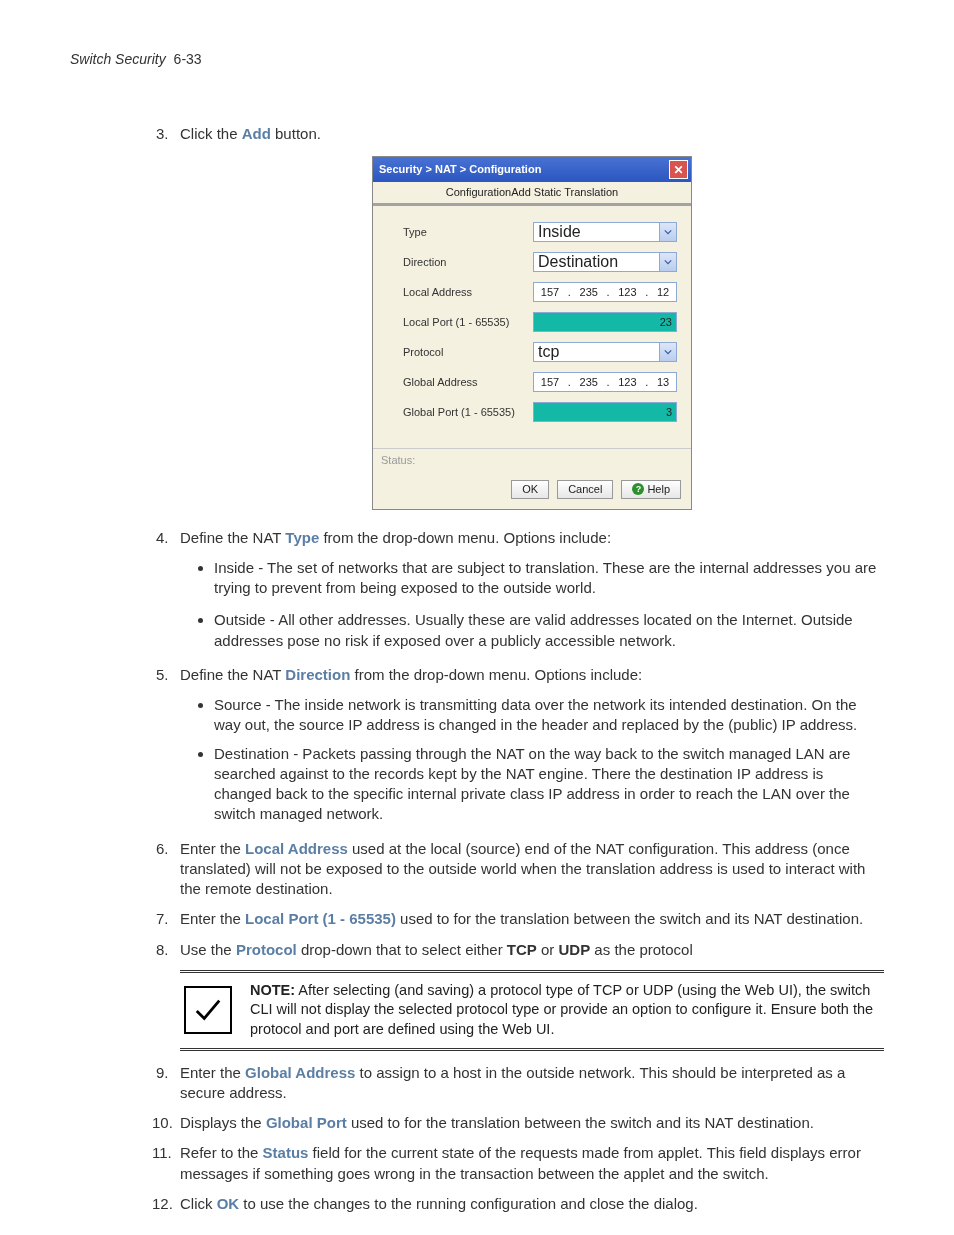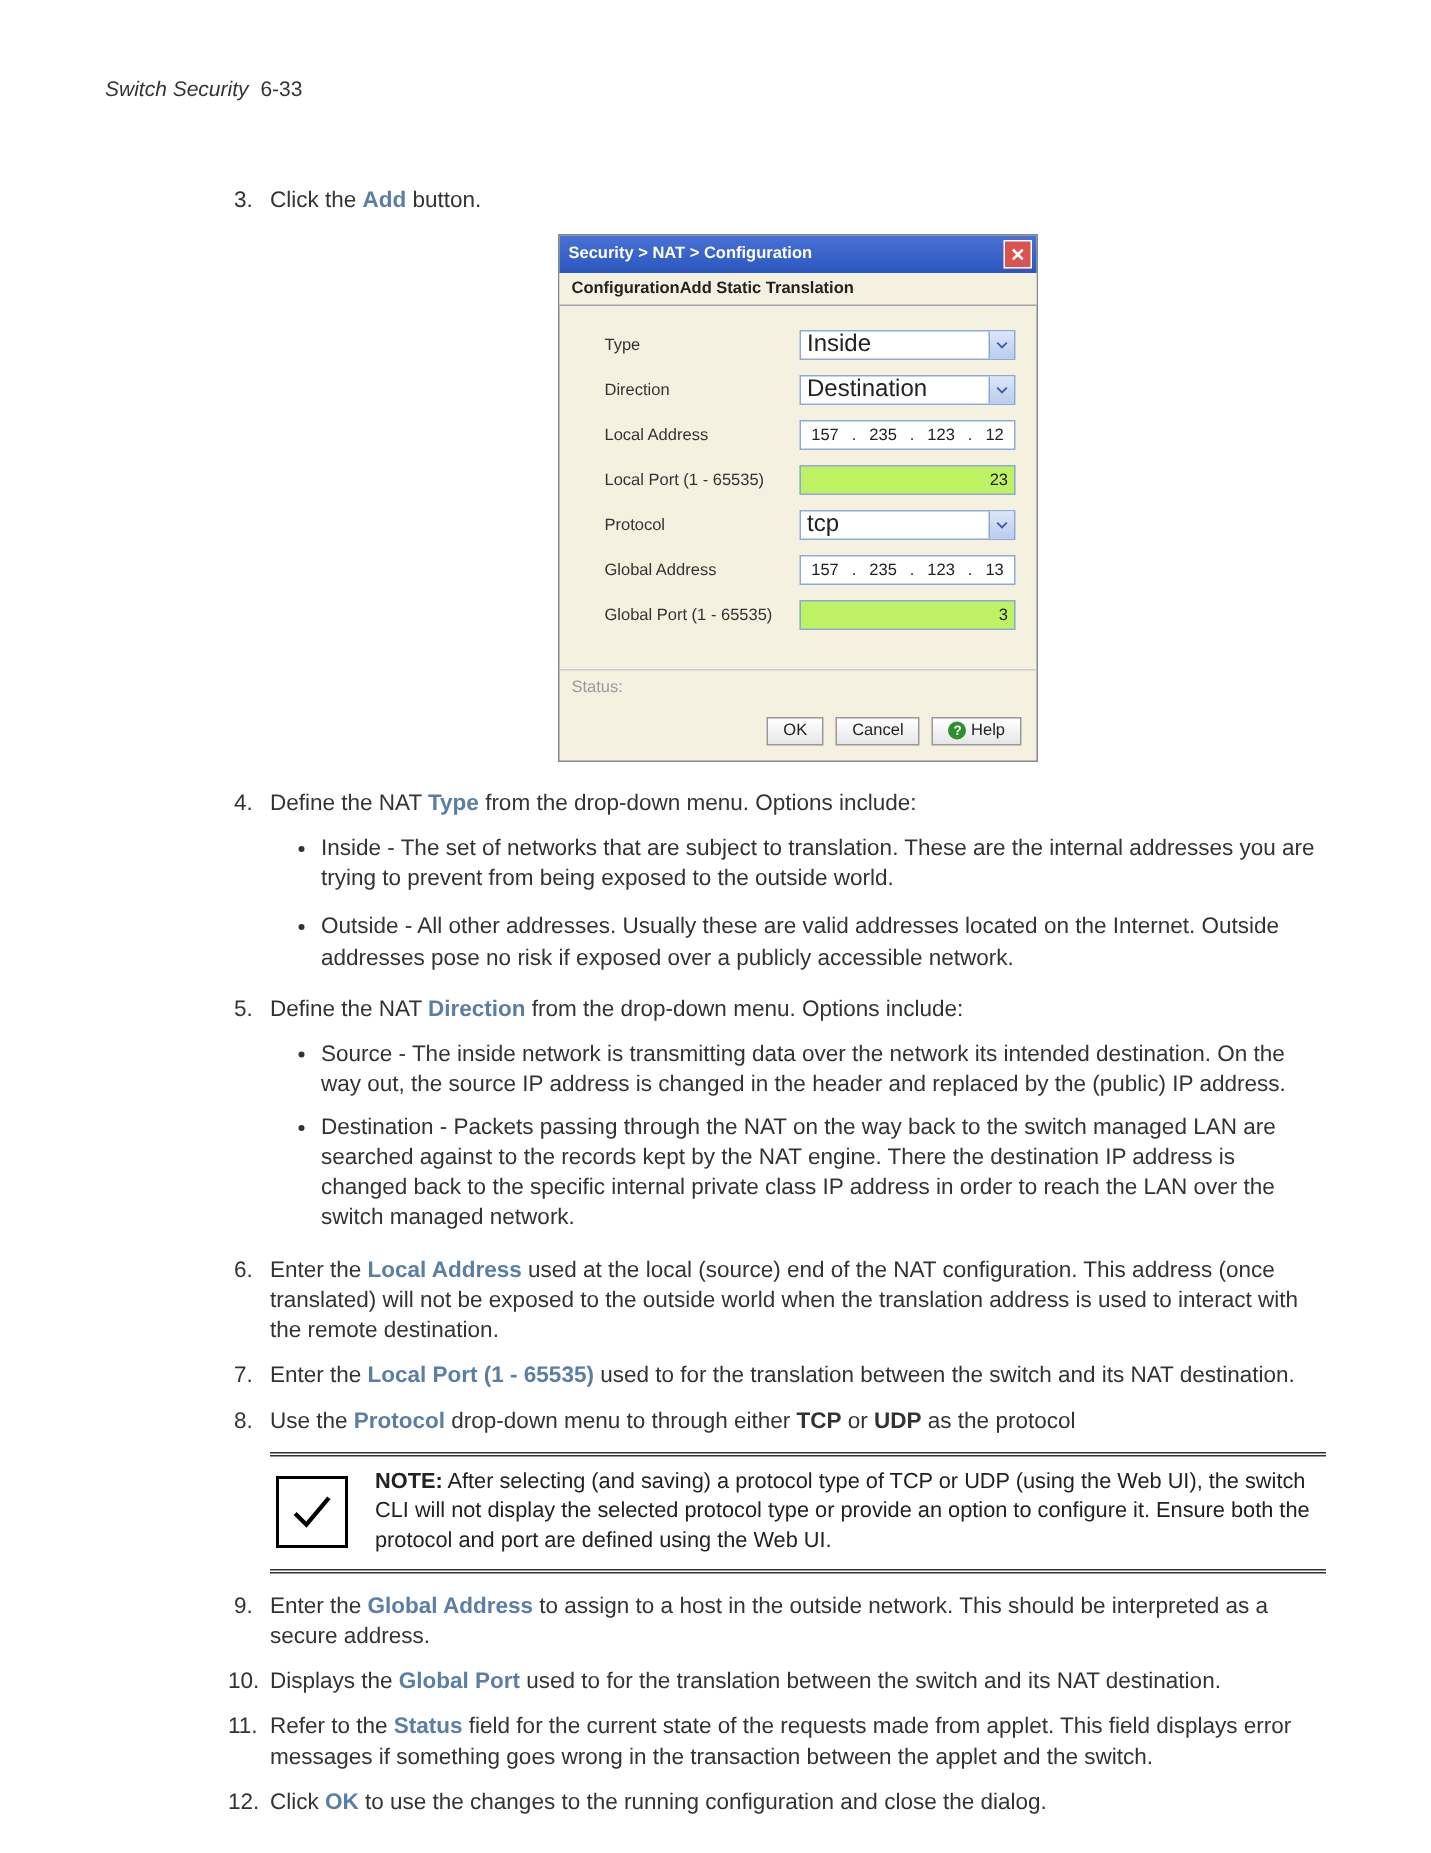--- a/index.html
+++ b/index.html
@@ -37,23 +37,23 @@
     font-weight: bold;
     padding: 3px 3px 3px 6px;
     font-size: 11px;
   }
   .close-box {
     width: 17px; height: 17px; background: #d9534f;
     border: 1px solid #fff; display:flex; align-items:center; justify-content:center;
     color:#fff; font-weight:bold; font-size:12px; line-height:1;
   }
   .subhead {
-    display:flex; justify-content:flex-start;
-    padding: 3px 8px; font-weight:bold; font-size:11px;
-    border-bottom: 1px solid #a3a3a3;
+    display:flex; justify-content:center;
+    padding: 3px 8px; font-weight:normal; font-size:11px;
+    border-bottom: 3px solid #a3a3a3;
     background: #f4f1e1;
   }
   .form-area { padding: 16px 14px 10px 30px; }
   .form-row { display:flex; align-items:center; margin-bottom: 10px; }
   .form-label { width: 130px; font-size: 11px; color: #333; }
   .combo { 
     flex: 1; height: 18px; background:#fff; border:1px solid #8fa9d6;
     display:flex; align-items:center; padding: 0 0 0 4px; font-size:16px;
     position: relative;
   }
@@ -63,21 +63,21 @@
     display:flex; align-items:center; justify-content:center; color:#3a5aa8;
   }
   .chev svg { width:8px; height:8px; }
   .ip-box {
     flex:1; height:18px; border:1px solid #8fa9d6; background:#fff;
     display:flex; align-items:center; justify-content:space-around;
     font-size:11px; padding:0 3px;
   }
   .ip-box span.dot { margin:0 1px; }
   .num-box {
-    flex:1; height:18px; border:1px solid #8fa9d6; background:#bef264;
+    flex:1; height:18px; border:1px solid #8fa9d6; background:#14b8a6;
     text-align:right; padding:0 4px; font-size:11px; line-height:18px;
   }
   .status-row { padding: 4px 8px 12px 8px; color:#999; font-size:11px; border-top:1px solid #ccc; margin-top:6px;}
   .btn-row { display:flex; justify-content:flex-end; gap:8px; padding: 0 10px 10px 10px; }
   .btn {
     border: 1px solid #999; background: linear-gradient(#fff,#e6e6e6);
     padding: 1px 10px; font-size: 11px; font-family:Arial,sans-serif;
     display:flex; align-items:center; gap:3px;
   }
   .help-q {
@@ -232,21 +232,21 @@
     <span>Enter the </span><span class="bold-blue">Local Address</span><span> used at the local (source) end of the NAT configuration. This address (once translated) will not be exposed to the outside world when the translation address is used to interact with the remote destination.</span>
   </div>
 
   <div class="li">
     <span class="num">7.</span>
     <span>Enter the </span><span class="bold-blue">Local Port (1 - 65535)</span><span> used to for the translation between the switch and its NAT destination.</span>
   </div>
 
   <div class="li">
     <span class="num">8.</span>
-    <span>Use the </span><span class="bold-blue">Protocol</span><span> drop-down menu to through either </span><span class="bold">TCP</span><span> or </span><span class="bold">UDP</span><span> as the protocol</span>
+    <span>Use the </span><span class="bold-blue">Protocol</span><span> drop-down that to select either </span><span class="bold">TCP</span><span> or </span><span class="bold">UDP</span><span> as the protocol</span>
   </div>
 </div>
 
 <div class="note-block">
   <div class="note-icon">
     <svg viewBox="0 0 32 32">
         <path d="M4 17 L12 25 L28 6"></path>
       </svg>
   </div>
   <div class="note-text">

